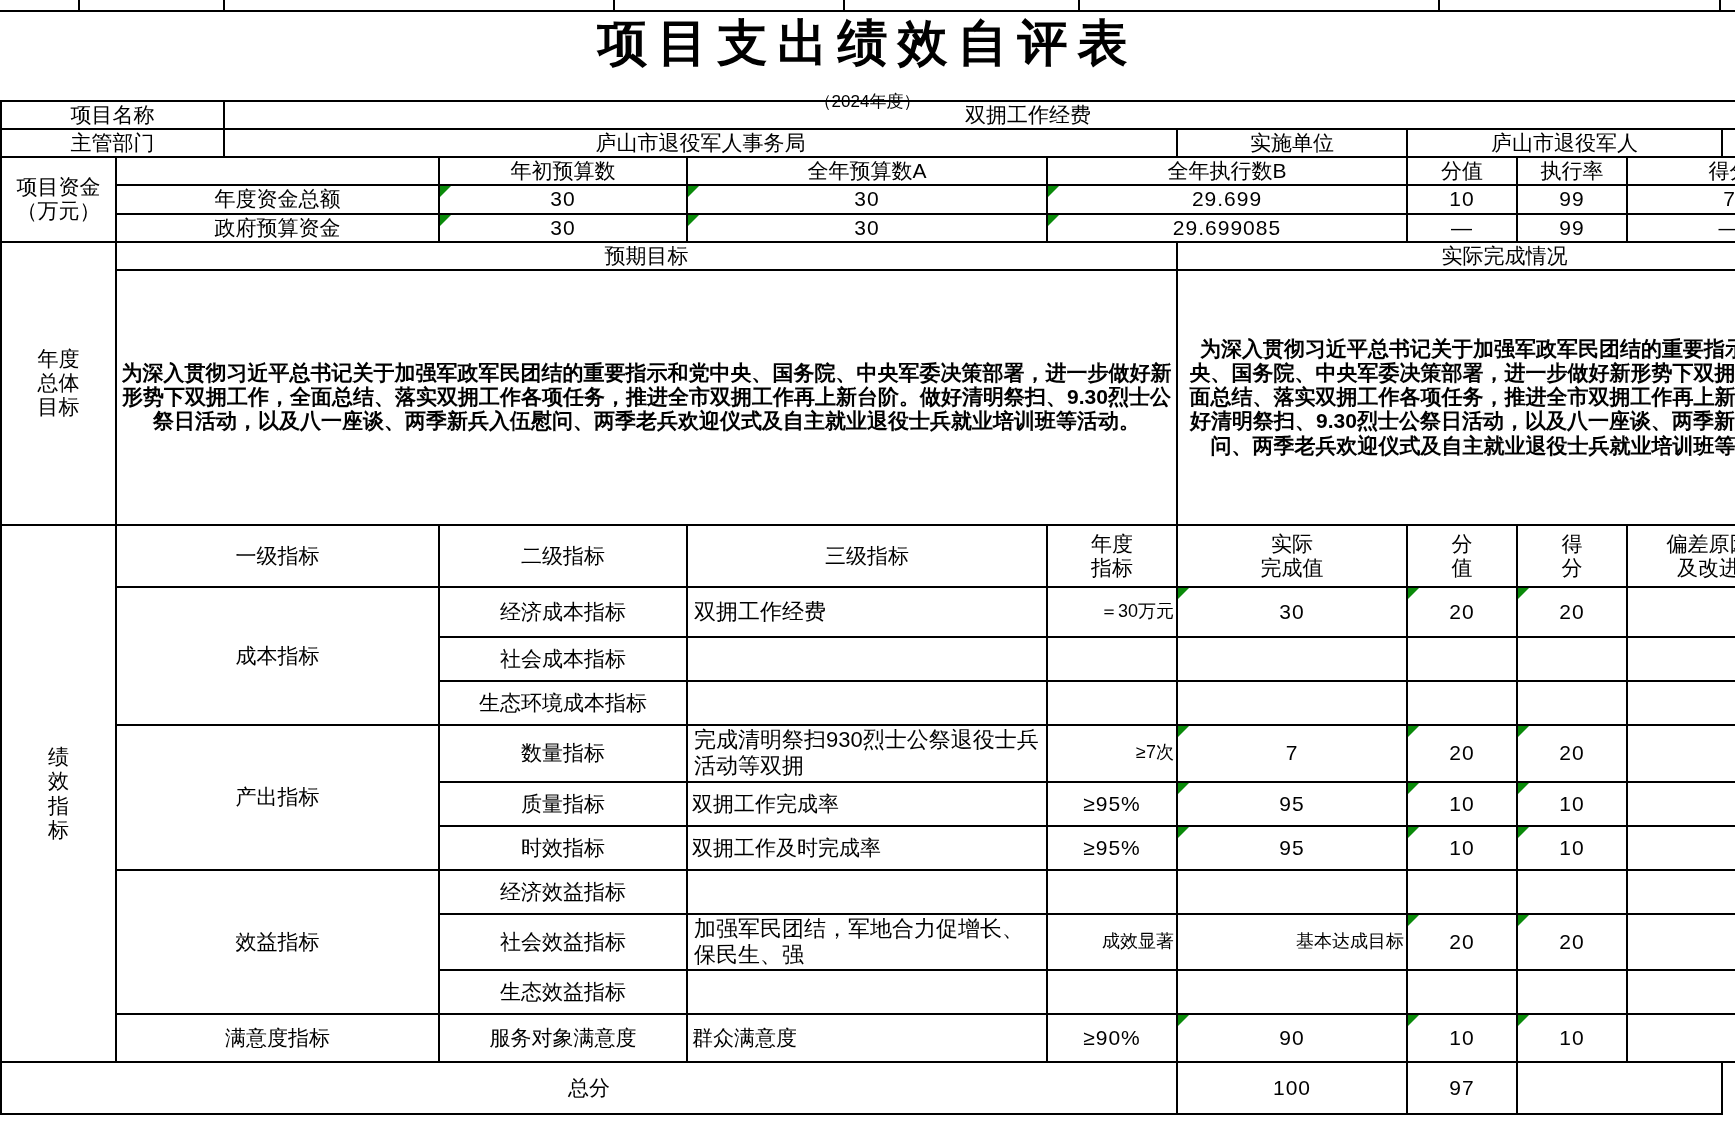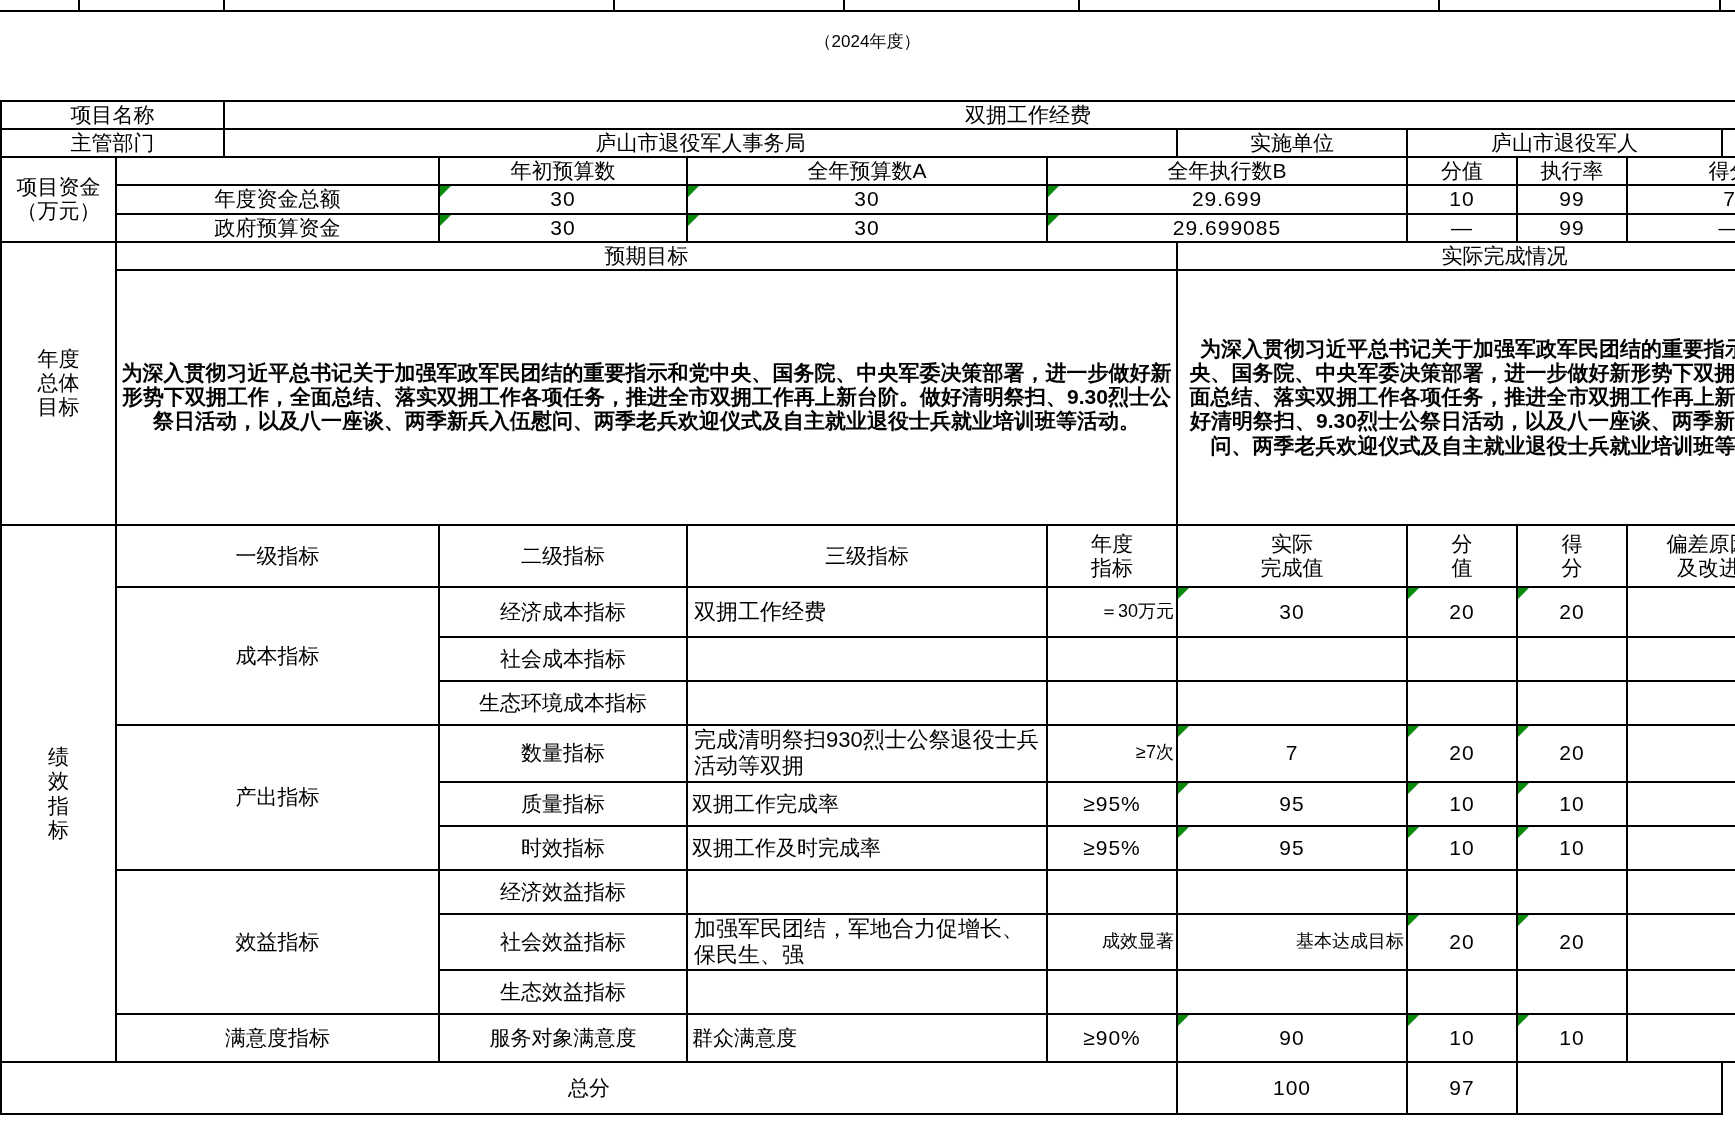--- a/index.html
+++ b/index.html
@@ -155,20 +155,21 @@
     <div class="seg" style="left:0px;width:80px;"></div>
     <div class="seg" style="left:80px;width:145px;"></div>
     <div class="seg" style="left:225px;width:390px;"></div>
     <div class="seg" style="left:615px;width:230px;"></div>
     <div class="seg" style="left:845px;width:235px;"></div>
     <div class="seg" style="left:1080px;width:360px;"></div>
     <div class="seg" style="left:1440px;width:281px;"></div>
   </div>
 
   <div class="title-wrap">
+    <div class="doc-title">项目支出绩效自评表</div>
     <div class="doc-subtitle">（2024年度）</div>
   </div>
 
   <table class="main">
     <colgroup>
       <col style="width:115px">
       <col style="width:108px">
       <col style="width:215px">
       <col style="width:248px">
       <col style="width:360px">

